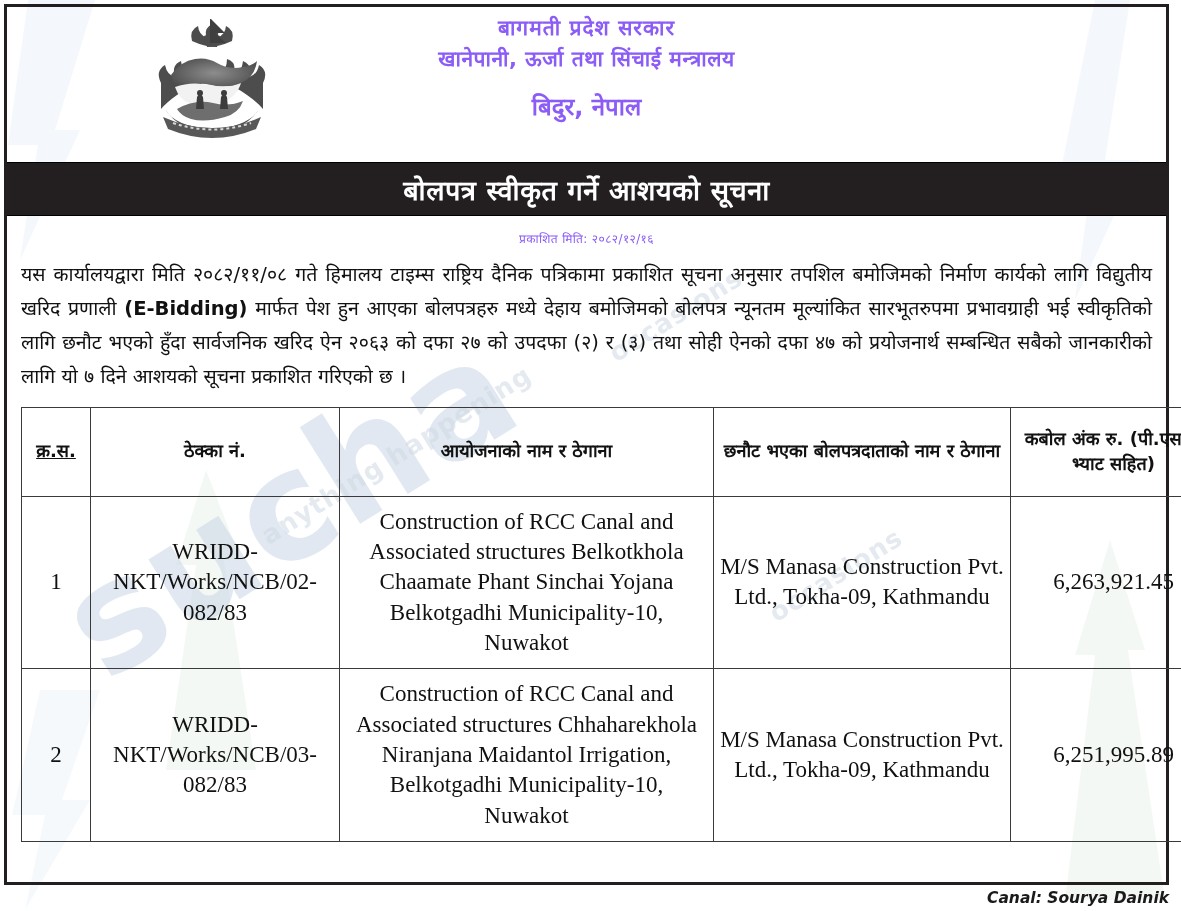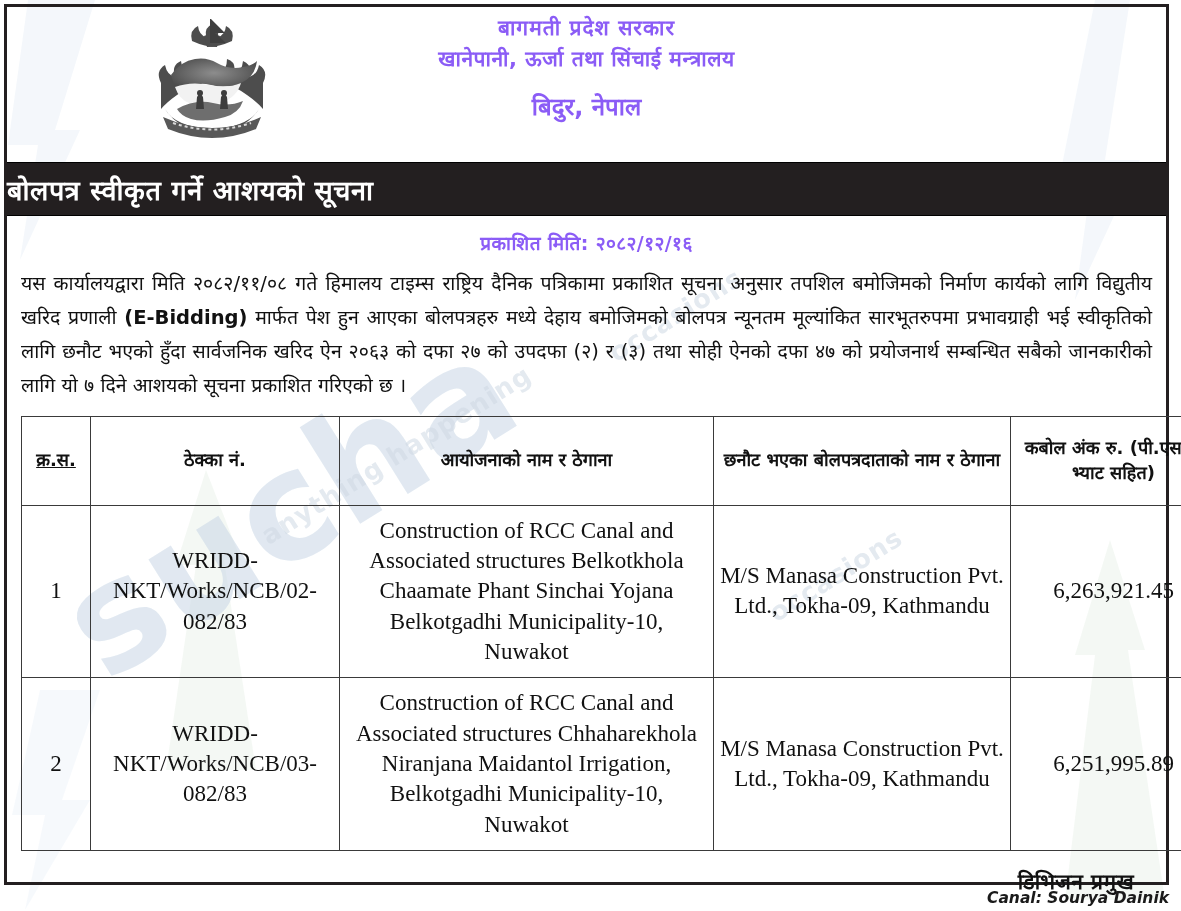--- a/index.html
+++ b/index.html
@@ -110,39 +110,40 @@
     line-height: 1.3;
     margin-top: 17px;
   }
 
   
   #banner {
     background: #231f20;
     height: 52px;
     display: flex;
     align-items: center;
+    justify-content: center;
     border-top: 1px solid #000;
     border-bottom: 1px solid #000;
   }
   #banner-title {
     color: #ffffff;
     font-size: 27px;
     font-weight: bold;
     letter-spacing: 0.6px;
   }
 
   
   #body-area {
     padding: 0 14px;
     position: relative;
   }
   #publish-date {
     text-align: center;
-    font-size: 19px;
-    font-weight: bold;
+    font-size: 12px;
+    font-weight: normal;
     margin-top: 14px;
     letter-spacing: 0.4px;
   }
   #notice-paragraph {
     margin-top: 11px;
     font-size: 19.5px;
     line-height: 1.75;
     text-align: justify;
     text-justify: inter-word;
     color: #111;
@@ -326,17 +327,16 @@
         <tr>
           <td class="col-sn">2</td>
           <td class="col-ctr">WRIDD-NKT/Works/NCB/03-082/83</td>
           <td class="col-proj">Construction of RCC Canal and Associated structures Chhaharekhola Niranjana Maidantol Irrigation, Belkotgadhi Municipality-10, Nuwakot</td>
           <td class="col-bid">M/S Manasa Construction Pvt. Ltd., Tokha-09, Kathmandu</td>
           <td class="col-amt">6,251,995.89</td>
         </tr>
       </tbody>
     </table>
 
-    <div class="np" id="signature-block">डिभिजन प्रमुख</div>
   </div>
 </div>
 
 <div id="source-line">Canal: Sourya Dainik</div>
 
 </body></html>

